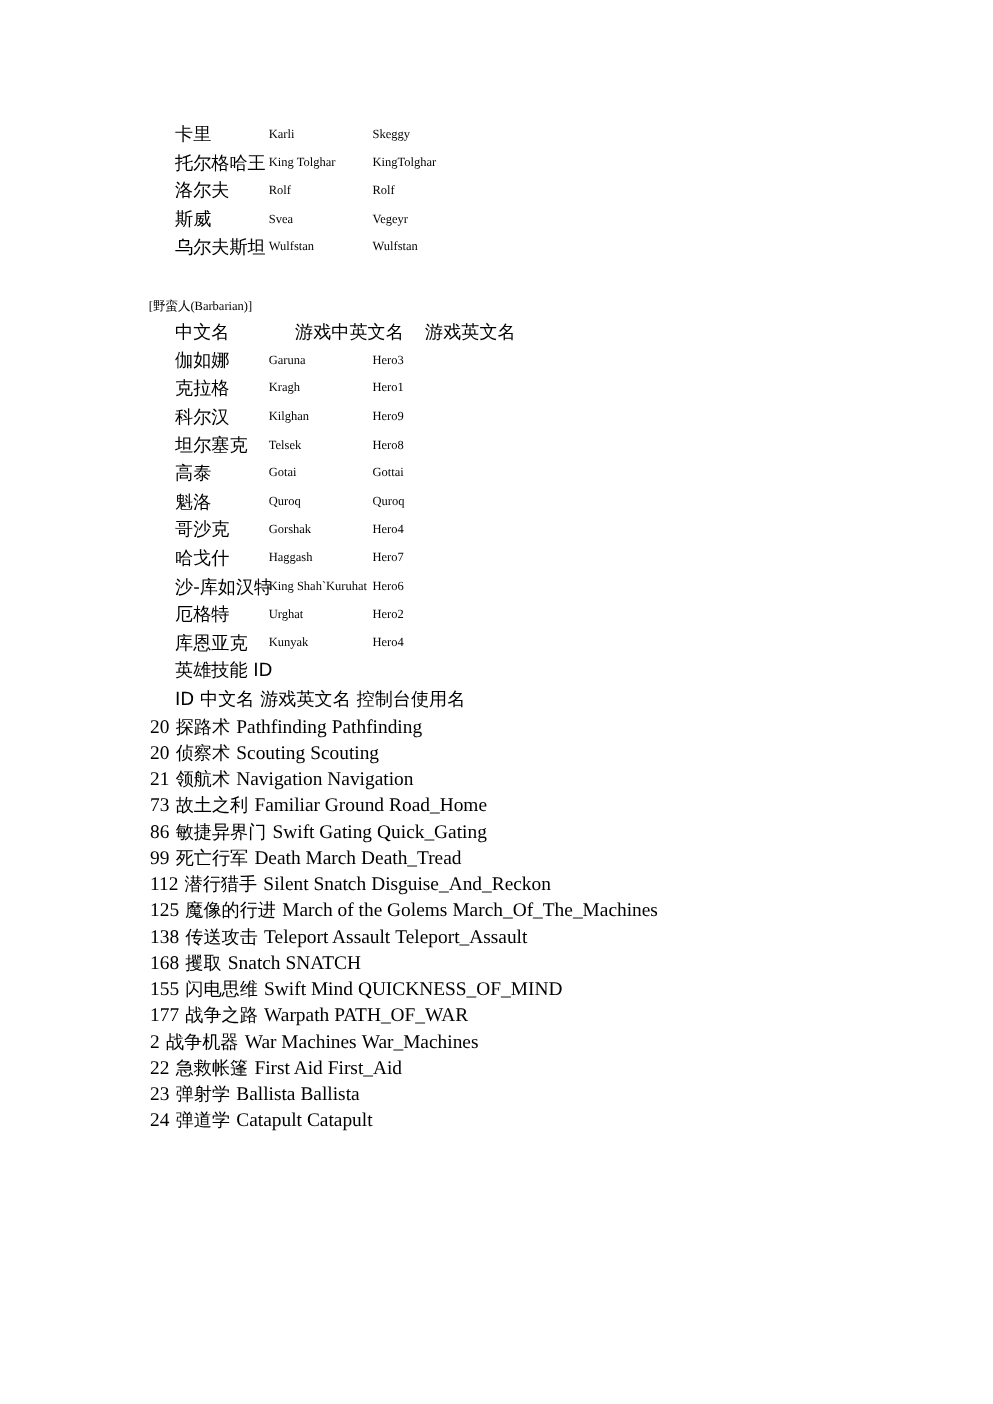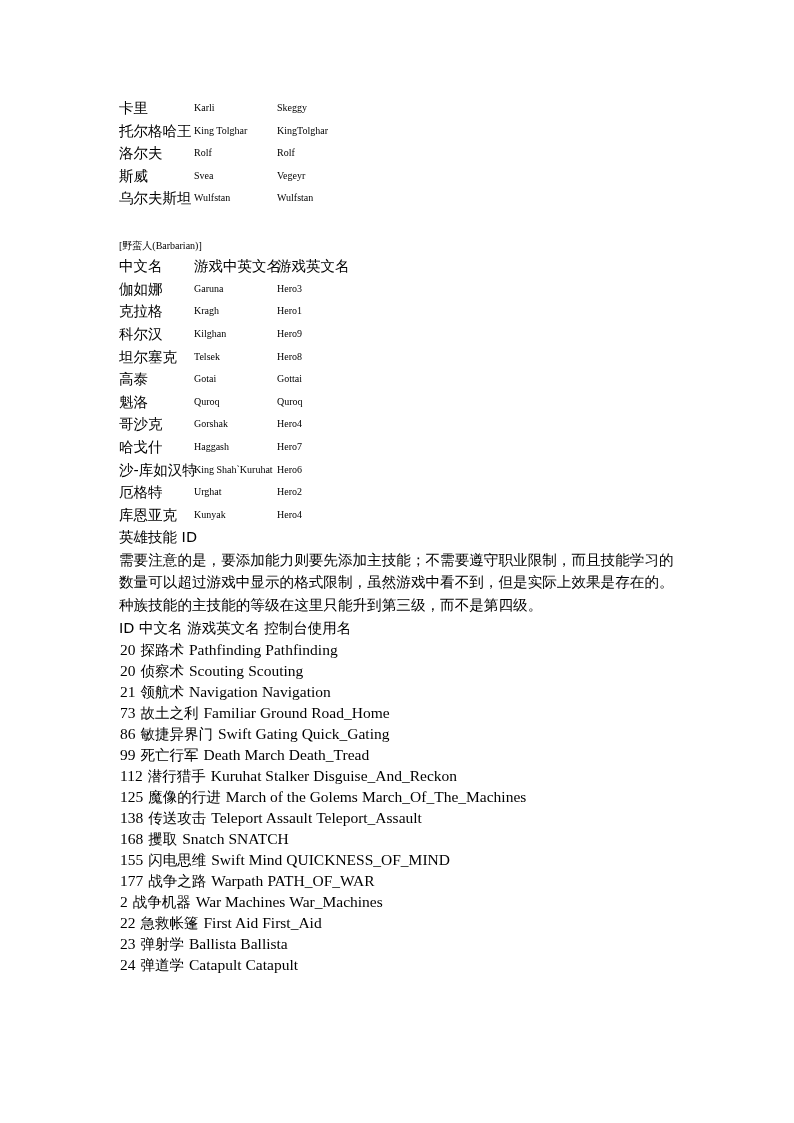--- a/index.html
+++ b/index.html
@@ -53,20 +53,21 @@
     vertical-align: top;
     overflow: visible;
   }
   .row .c3 {
     display: inline-block;
     vertical-align: top;
   }
   .cjk {
     font-family: "DejaVu Sans", "Liberation Sans", sans-serif;
     font-size: 14.5px;
+    margin-left: 21px;
   }
   .latin {
     font-family: "Liberation Serif", "DejaVu Serif", serif;
     font-size: 10px;
   }
   
   .section-head {
     font-size: 15.5px;
     line-height: 22.6px;
     height: 22.6px;
@@ -139,34 +140,33 @@
         <div class="row"><span class="c1 cjk">哈戈什</span><span class="c2 latin">Haggash</span><span class="c3 latin">Hero7</span></div>
         <div class="row"><span class="c1 cjk">沙-库如汉特</span><span class="c2 latin">King Shah`Kuruhat</span><span class="c3 latin">Hero6</span></div>
         <div class="row"><span class="c1 cjk">厄格特</span><span class="c2 latin">Urghat</span><span class="c3 latin">Hero2</span></div>
         <div class="row"><span class="c1 cjk">库恩亚克</span><span class="c2 latin">Kunyak</span><span class="c3 latin">Hero4</span></div>
       </div>
 
     <div class="section-head">
       <span class="cjk">英雄技能 ID</span>
     </div>
 
-    <p class="para">需要注意的是，要添加能力则要先添加主技能；不需要遵守职业限制，而且技能学习的数量可以超过游戏中显示的格式限制，虽然游戏中看不到，但是实际上效果是存在的。种族技能的主技能的等级在这里只能升到第三级，而不是第四级。</p>
 
     <div class="section-head">
       <span class="cjk">ID 中文名 游戏英文名 控制台使用名</span>
     </div>
 
     <div id="skill-table">
         <div class="skill-row"><span class="sid">20</span><span class="sp"></span><span class="scn">探路术</span><span class="sp"></span><span class="sen">Pathfinding</span><span class="sp2"></span><span class="scon">Pathfinding</span></div>
         <div class="skill-row"><span class="sid">20</span><span class="sp"></span><span class="scn">侦察术</span><span class="sp"></span><span class="sen">Scouting</span><span class="sp2"></span><span class="scon">Scouting</span></div>
         <div class="skill-row"><span class="sid">21</span><span class="sp"></span><span class="scn">领航术</span><span class="sp"></span><span class="sen">Navigation</span><span class="sp2"></span><span class="scon">Navigation</span></div>
         <div class="skill-row"><span class="sid">73</span><span class="sp"></span><span class="scn">故土之利</span><span class="sp"></span><span class="sen">Familiar Ground</span><span class="sp2"></span><span class="scon">Road_Home</span></div>
         <div class="skill-row"><span class="sid">86</span><span class="sp"></span><span class="scn">敏捷异界门</span><span class="sp"></span><span class="sen">Swift Gating</span><span class="sp2"></span><span class="scon">Quick_Gating</span></div>
         <div class="skill-row"><span class="sid">99</span><span class="sp"></span><span class="scn">死亡行军</span><span class="sp"></span><span class="sen">Death March</span><span class="sp2"></span><span class="scon">Death_Tread</span></div>
-        <div class="skill-row"><span class="sid">112</span><span class="sp"></span><span class="scn">潜行猎手</span><span class="sp"></span><span class="sen">Kuruhat Stalker</span><span class="sp2"></span><span class="scon">Disguise_And_Reckon</span></div>
+        <div class="skill-row"><span class="sid">112</span><span class="sp"></span><span class="scn">潜行猎手</span><span class="sp"></span><span class="sen">Silent Snatch</span><span class="sp2"></span><span class="scon">Disguise_And_Reckon</span></div>
         <div class="skill-row"><span class="sid">125</span><span class="sp"></span><span class="scn">魔像的行进</span><span class="sp"></span><span class="sen">March of the Golems</span><span class="sp2"></span><span class="scon">March_Of_The_Machines</span></div>
         <div class="skill-row"><span class="sid">138</span><span class="sp"></span><span class="scn">传送攻击</span><span class="sp"></span><span class="sen">Teleport Assault</span><span class="sp2"></span><span class="scon">Teleport_Assault</span></div>
         <div class="skill-row"><span class="sid">168</span><span class="sp"></span><span class="scn">攫取</span><span class="sp"></span><span class="sen">Snatch</span><span class="sp2"></span><span class="scon">SNATCH</span></div>
         <div class="skill-row"><span class="sid">155</span><span class="sp"></span><span class="scn">闪电思维</span><span class="sp"></span><span class="sen">Swift Mind</span><span class="sp2"></span><span class="scon">QUICKNESS_OF_MIND</span></div>
         <div class="skill-row"><span class="sid">177</span><span class="sp"></span><span class="scn">战争之路</span><span class="sp"></span><span class="sen">Warpath</span><span class="sp2"></span><span class="scon">PATH_OF_WAR</span></div>
         <div class="skill-row"><span class="sid">2</span><span class="sp"></span><span class="scn">战争机器</span><span class="sp"></span><span class="sen">War Machines</span><span class="sp2"></span><span class="scon">War_Machines</span></div>
         <div class="skill-row"><span class="sid">22</span><span class="sp"></span><span class="scn">急救帐篷</span><span class="sp"></span><span class="sen">First Aid</span><span class="sp2"></span><span class="scon">First_Aid</span></div>
         <div class="skill-row"><span class="sid">23</span><span class="sp"></span><span class="scn">弹射学</span><span class="sp"></span><span class="sen">Ballista</span><span class="sp2"></span><span class="scon">Ballista</span></div>
         <div class="skill-row"><span class="sid">24</span><span class="sp"></span><span class="scn">弹道学</span><span class="sp"></span><span class="sen">Catapult</span><span class="sp2"></span><span class="scon">Catapult</span></div>
       </div>

